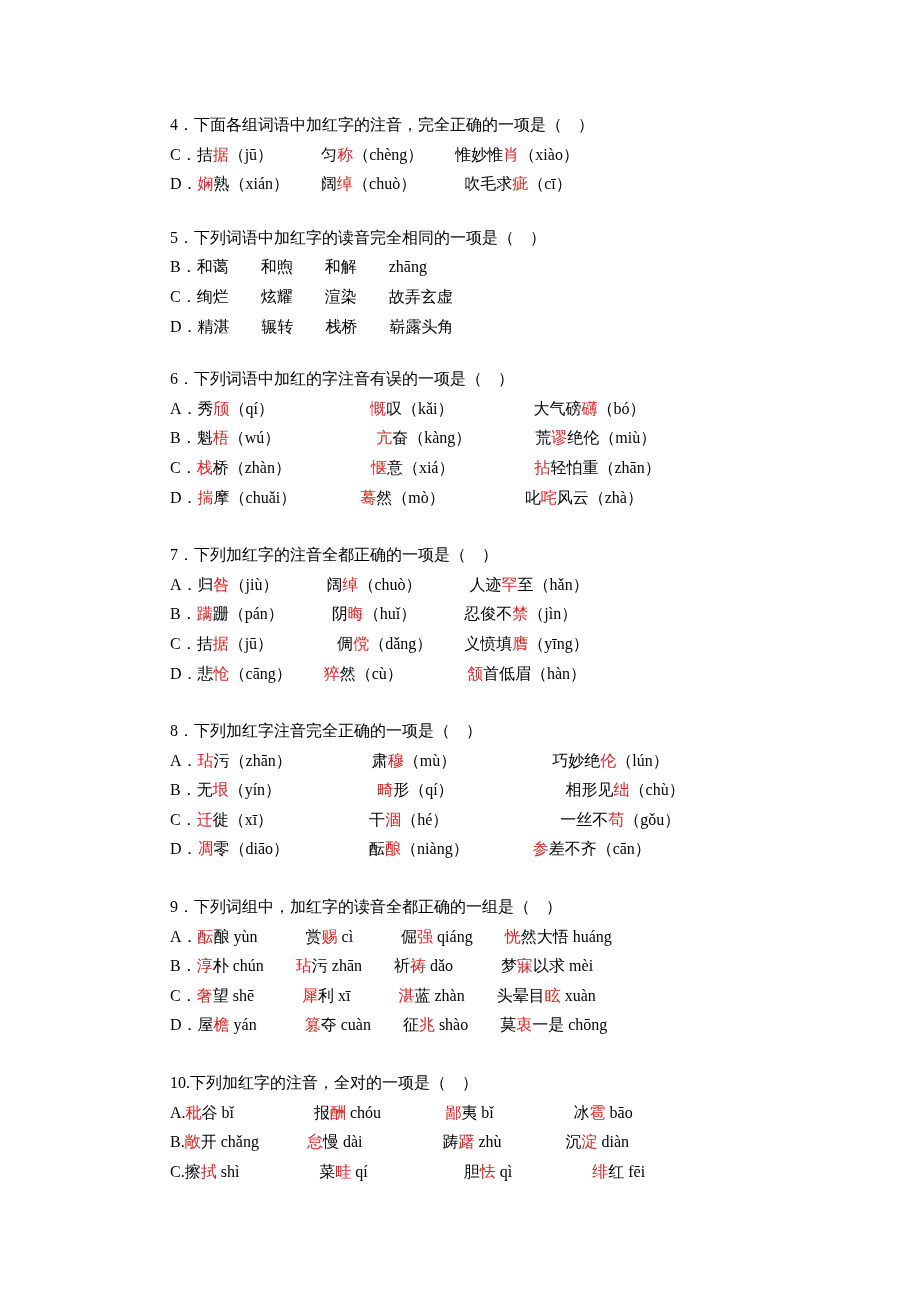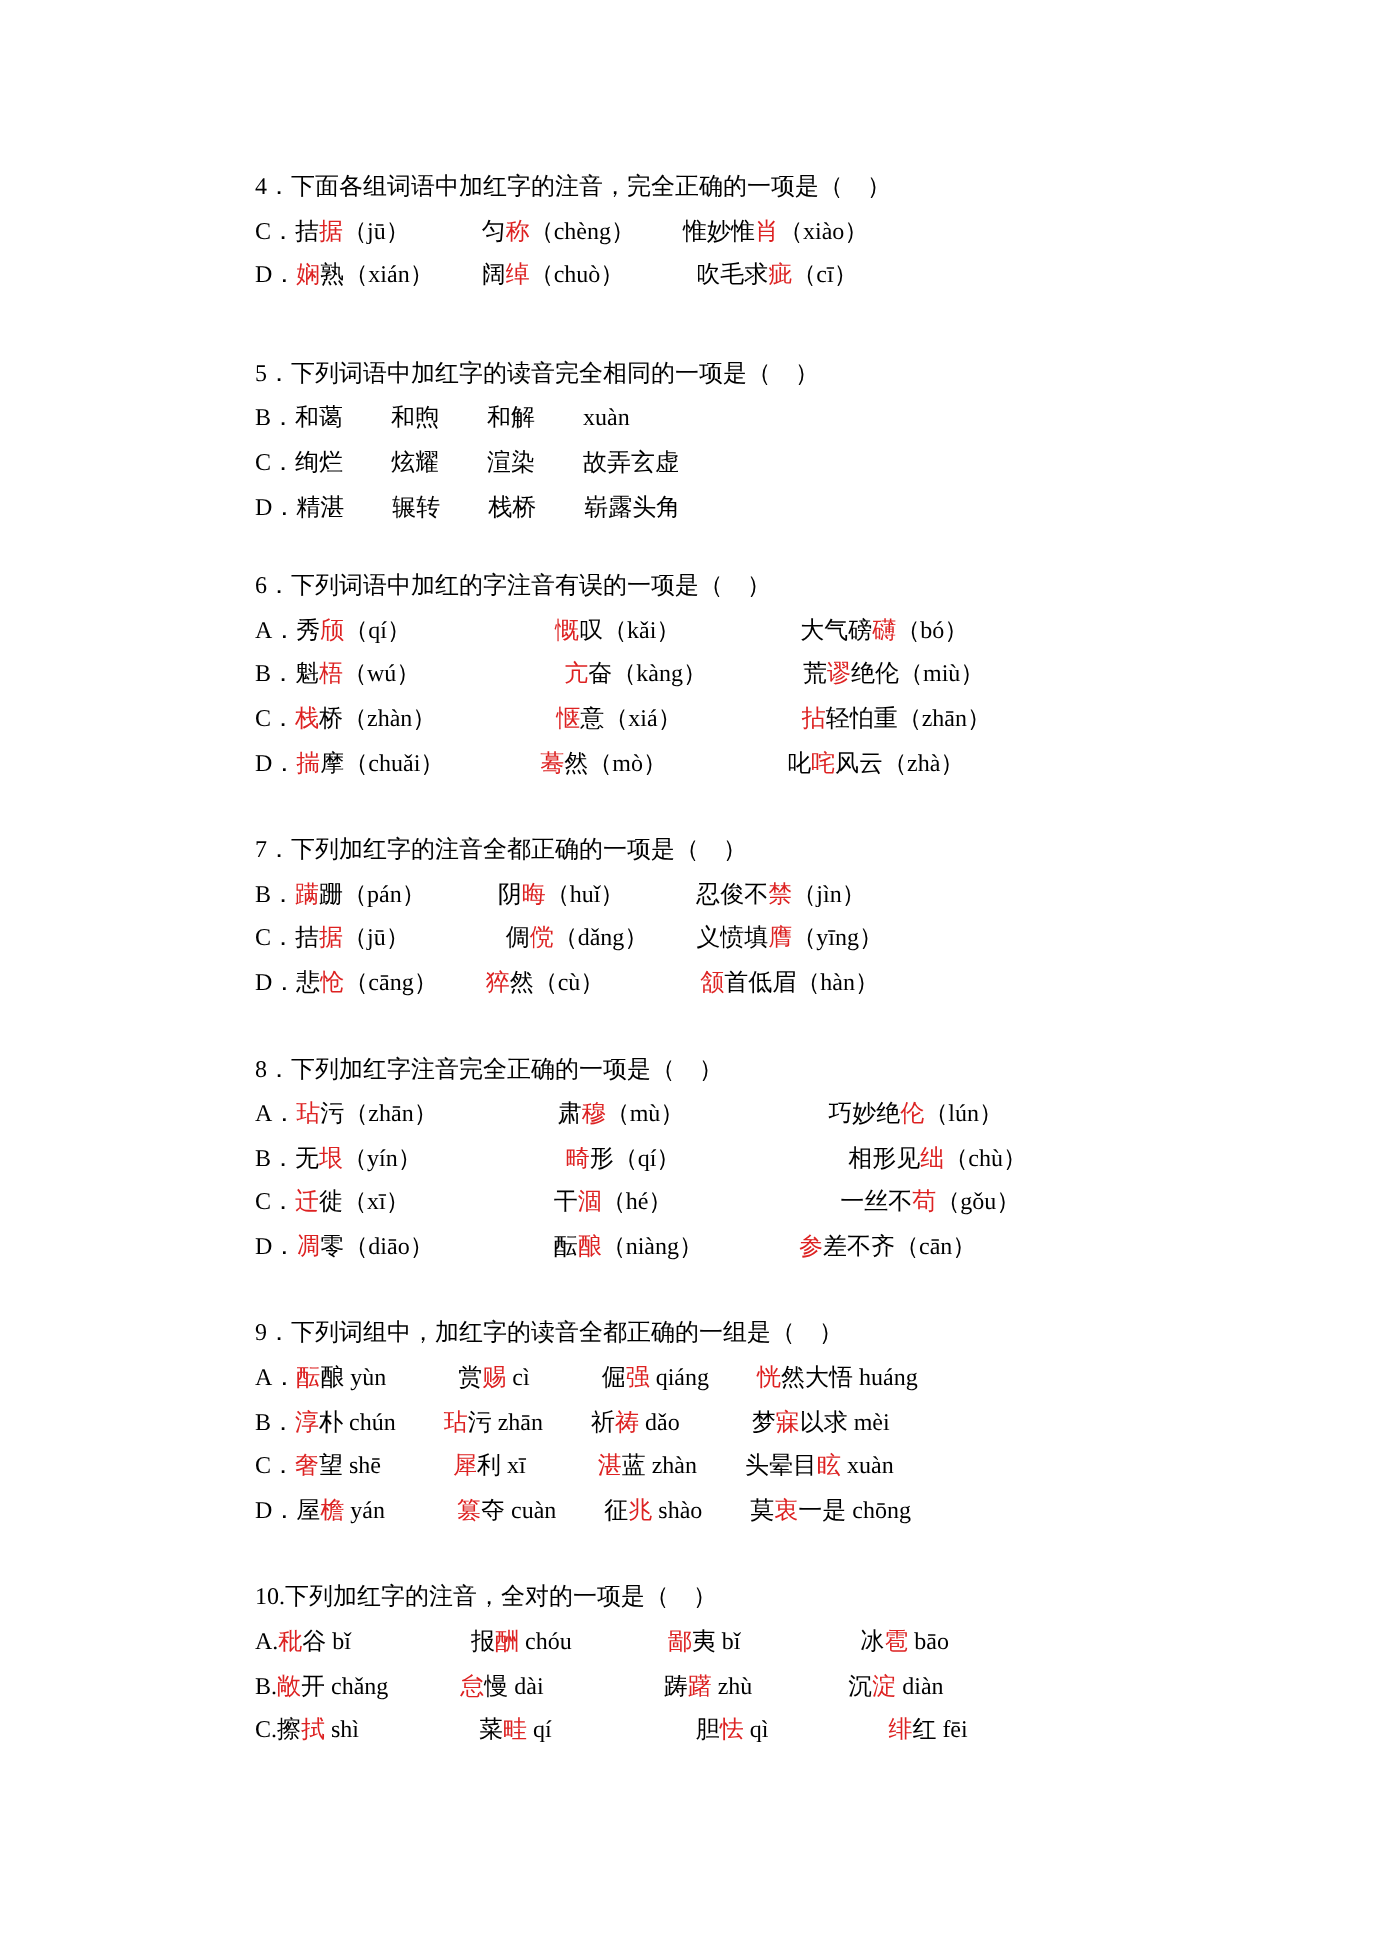--- a/index.html
+++ b/index.html
@@ -1,56 +1,57 @@
 <!DOCTYPE html>
 <html><head>
 <meta charset="utf-8">
 <style>
 body{margin:0;background:#fff;font-family:"SimSun","宋体",serif;font-size:16px;line-height:1.85;color:#000;padding:110px 0 0 170px}
 .q{margin-bottom:28px}
-.q4{margin-bottom:36px}
+.q4{margin-bottom:24px}
 .q5{margin-bottom:23px}
 .opt4{padding-left:0}
 .opt5{padding-left:0}
 .r{color:#d22}
 .row{white-space:pre}
 </style>
 </head>
 <body>
 
 <div class="q q4">
 <div class="row">4．下面各组词语中加红字的注音，完全正确的一项是（　）</div>
 <div class="opt4">
 <div class="row"><span>C．拮</span><span class="r">据</span><span>（jū）　　　匀</span><span class="r">称</span><span>（chèng）　　惟妙惟</span><span class="r">肖</span><span>（xiào）</span></div>
 <div class="row"><span>D．</span><span class="r">娴</span><span>熟（xián）　　阔</span><span class="r">绰</span><span>（chuò）　　　吹毛求</span><span class="r">疵</span><span>（cī）</span></div>
 </div>
 </div>
 
 <div class="q q5">
 <div class="row">5．下列词语中加红字的读音完全相同的一项是（　）</div>
 <div class="opt5">
-<div class="row">B．和蔼　　和煦　　和解　　xuàn</div>
+<div class="row">B．和蔼　　和煦　　和解　　zhāng</div>
 <div class="row">C．绚烂　　炫耀　　渲染　　故弄玄虚</div>
 <div class="row">D．精湛　　辗转　　栈桥　　崭露头角</div>
 </div>
 </div>
 
 <div class="q">
 <div class="row">6．下列词语中加红的字注音有误的一项是（　）</div>
 <div>
 <div class="row"><span>A．秀</span><span class="r">颀</span><span>（qí）　　　　　　</span><span class="r">慨</span><span>叹（kǎi）　　　　　大气磅</span><span class="r">礴</span><span>（bó）</span></div>
 <div class="row"><span>B．魁</span><span class="r">梧</span><span>（wú）　　　　　　</span><span class="r">亢</span><span>奋（kàng）　　　　荒</span><span class="r">谬</span><span>绝伦（miù）</span></div>
 <div class="row"><span>C．</span><span class="r">栈</span><span>桥（zhàn）　　　　　</span><span class="r">惬</span><span>意（xiá）　　　　　</span><span class="r">拈</span><span>轻怕重（zhān）</span></div>
 <div class="row"><span>D．</span><span class="r">揣</span><span>摩（chuǎi）　　　　</span><span class="r">蓦</span><span>然（mò）　　　　　叱</span><span class="r">咤</span><span>风云（zhà）</span></div>
 </div>
 </div>
 
 <div class="q">
 <div class="row">7．下列加红字的注音全都正确的一项是（　）</div>
 <div>
+<div class="row"><span>A．归</span><span class="r">咎</span><span>（jiù）　　　阔</span><span class="r">绰</span><span>（chuò）　　　人迹</span><span class="r">罕</span><span>至（hǎn）</span></div>
 <div class="row"><span>B．</span><span class="r">蹒</span><span>跚（pán）　　　阴</span><span class="r">晦</span><span>（huǐ）　　　忍俊不</span><span class="r">禁</span><span>（jìn）</span></div>
 <div class="row"><span>C．拮</span><span class="r">据</span><span>（jū）　　　　倜</span><span class="r">傥</span><span>（dǎng）　　义愤填</span><span class="r">膺</span><span>（yīng）</span></div>
 <div class="row"><span>D．悲</span><span class="r">怆</span><span>（cāng）　　</span><span class="r">猝</span><span>然（cù）　　　　</span><span class="r">颔</span><span>首低眉（hàn）</span></div>
 </div>
 </div>
 
 <div class="q">
 <div class="row">8．下列加红字注音完全正确的一项是（　）</div>
 <div>
 <div class="row"><span>A．</span><span class="r">玷</span><span>污（zhān）　　　　　肃</span><span class="r">穆</span><span>（mù）　　　　　　巧妙绝</span><span class="r">伦</span><span>（lún）</span></div>

